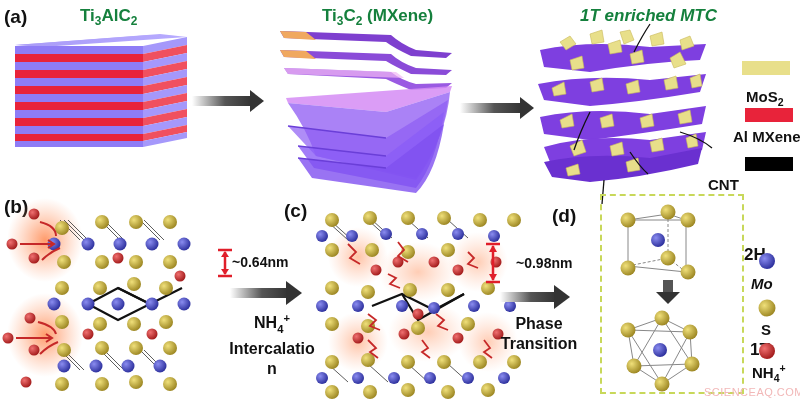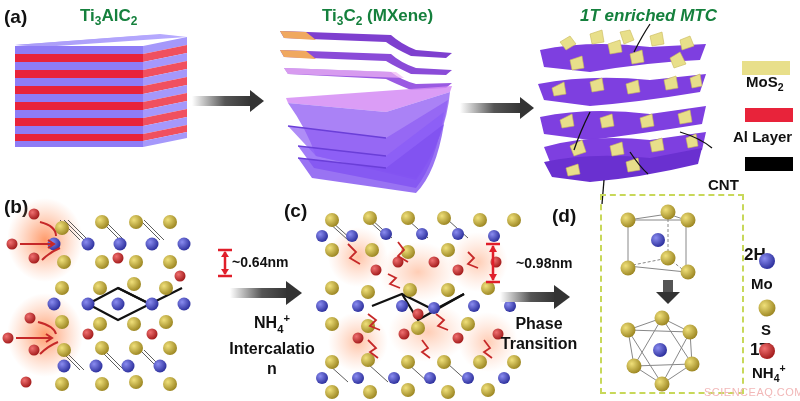--- a/index.html
+++ b/index.html
@@ -147,23 +147,23 @@
   <g stroke="#111" stroke-width="1.3" fill="none">
     <path d="M120,2 Q112,14 104,30"></path>
     <path d="M60,90 Q50,110 44,128"></path>
     <path d="M100,130 Q110,145 118,152"></path>
     <path d="M150,110 Q170,116 182,126"></path>
     <path d="M74,158 L72,182"></path>
   </g>
 </svg>
 
 <div class="abs swatch" style="left:742px;top:61px;background:#e8df8a;"></div>
-<div class="abs legend-label" style="left:746px;top:73px;"><span>MoS</span><sub>2</sub></div>
+<div class="abs legend-label" style="left:746px;top:88px;"><span>MoS</span><sub>2</sub></div>
 <div class="abs swatch" style="left:745px;top:108px;background:#e8233a;"></div>
-<div class="abs legend-label" style="left:733px;top:128px;">Al Layer</div>
+<div class="abs legend-label" style="left:733px;top:128px;">Al MXene</div>
 <div class="abs swatch" style="left:745px;top:157px;background:#000;"></div>
 <div class="abs legend-label" style="left:708px;top:176px;">CNT</div>
 
 <div class="abs panel-label" style="left:4px;top:196px;">(b)</div>
 
 <svg width="210" height="200" style="left:0px;top:200px;">
   <defs>
     <radialGradient id="gS" cx="0.35" cy="0.35" r="0.7">
         <stop offset="0" stop-color="#f0e07a"></stop>
         <stop offset="1" stop-color="#9a8420"></stop>
@@ -466,21 +466,21 @@
   </g>
   <circle cx="52" cy="154" r="7" fill="url(#gMo)"></circle>
 </svg>
 
 <div class="abs phase-label" style="left:696px;top:245px;">2H</div>
 <div class="abs phase-label" style="left:702px;top:340px;">1T</div>
 
 <svg width="20" height="20" style="left:757px;top:251px;">
     <circle cx="10" cy="10" r="8" fill="url(#gMo)"></circle>
   </svg>
-<div class="abs legend-label" style="left:751px;top:275px;">Mo</div>
+<div class="abs legend-label" style="left:751px;top:275px;font-style:italic;">Mo</div>
 <svg width="20" height="20" style="left:757px;top:298px;">
     <circle cx="10" cy="10" r="8.5" fill="url(#gS)"></circle>
   </svg>
 <div class="abs legend-label" style="left:761px;top:321px;">S</div>
 <svg width="20" height="20" style="left:757px;top:341px;">
     <circle cx="10" cy="10" r="8" fill="url(#gN)"></circle>
   </svg>
 <div class="abs legend-label" style="left:752px;top:362px;"><span>NH</span><sub>4</sub><sup>+</sup></div>
 
 <div class="abs watermark" style="left:704px;top:386px;">SCIENCEAQ.COM</div>

